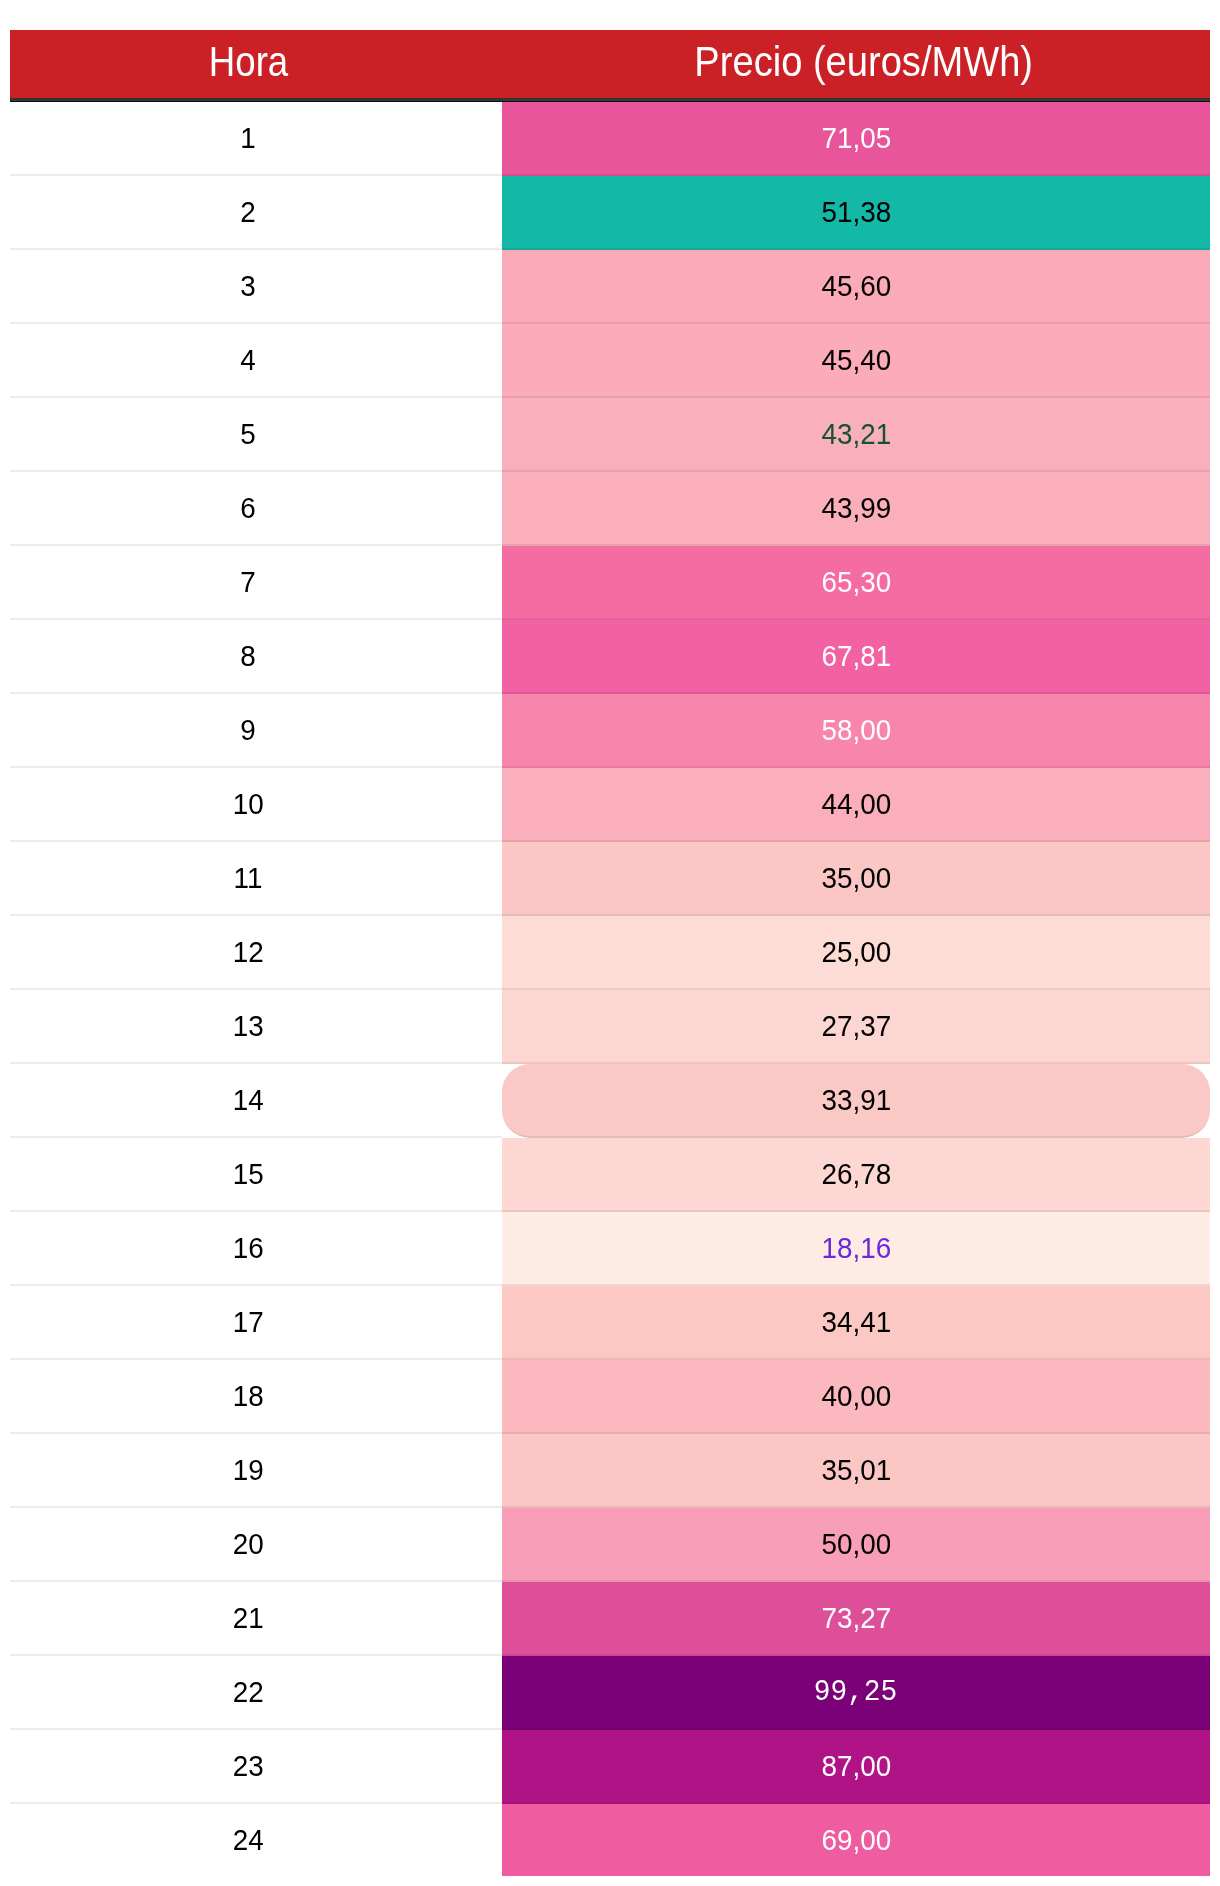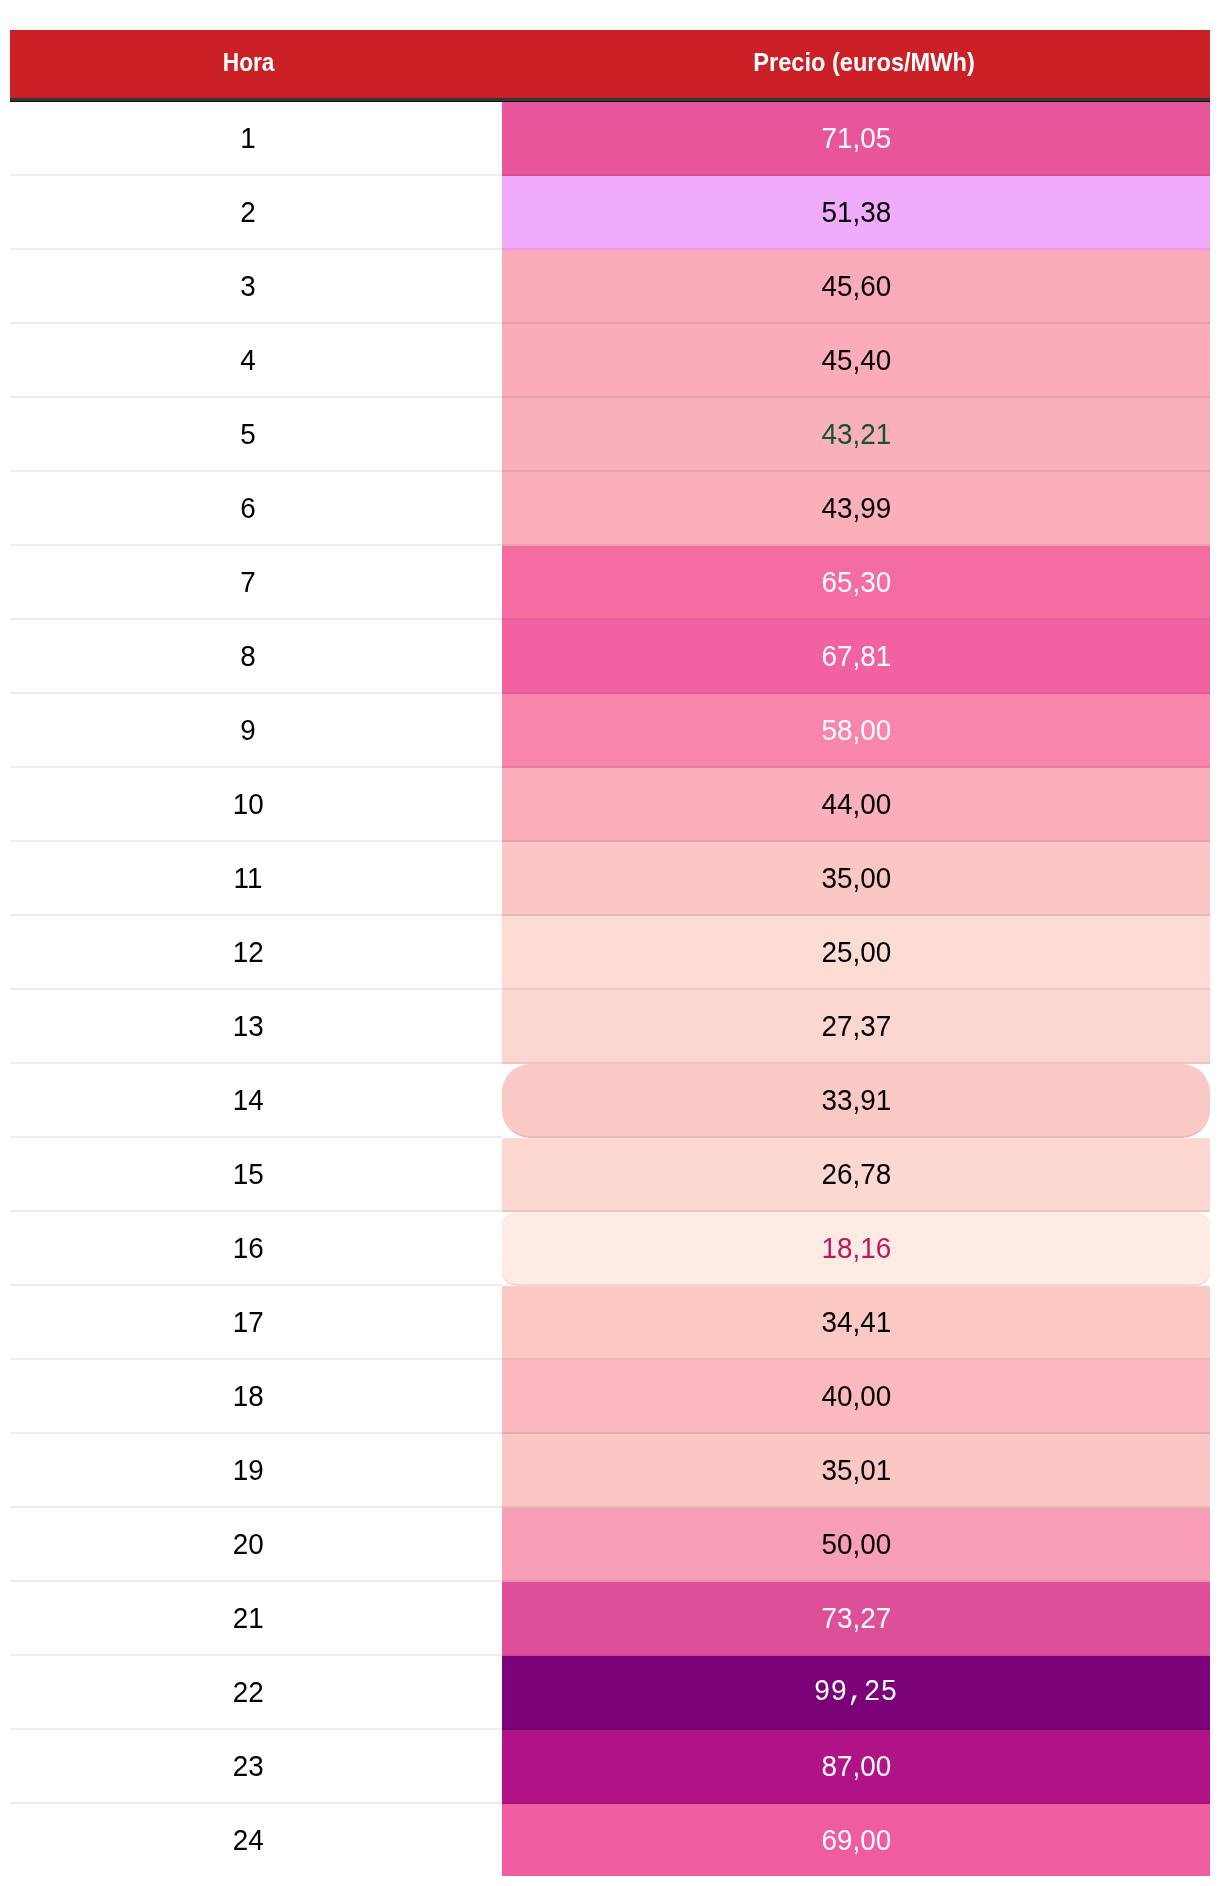--- a/index.html
+++ b/index.html
@@ -31,22 +31,22 @@
     border-collapse: separate;
     table-layout: fixed;
     border-spacing: 0;
   }
   table.price-table col.col-hour  { width: 492px; }
   table.price-table col.col-price { width: 708px; }
 
   thead tr.head-row th {
     background: #CB2026;
     color: #FFFFFF;
-    font-size: 26px;
-    font-weight: bold;
+    font-size: 42px;
+    font-weight: normal;
     line-height: 1;
     height: 68px;
     padding: 0;
     text-align: center;
     border-bottom: 4px solid transparent;
     background-clip: padding-box;
     vertical-align: middle;
     white-space: nowrap;
     position: relative;
   }
@@ -123,21 +123,21 @@
         <th class="th-price"><span>Precio (euros/MWh)</span></th>
       </tr>
     </thead>
     <tbody id="tbody">
         <tr class="data-row">
           <td class="cell-hour"><span>1</span></td>
           <td class="cell-price" style="background: rgb(232, 85, 155); color: rgb(255, 255, 255);"><span>71,05</span></td>
         </tr>
         <tr class="data-row">
           <td class="cell-hour"><span>2</span></td>
-          <td class="cell-price" style="background: #f0abfc; color: rgb(0, 0, 0);"><span>51,38</span></td>
+          <td class="cell-price" style="background: #14b8a6; color: rgb(0, 0, 0);"><span>51,38</span></td>
         </tr>
         <tr class="data-row">
           <td class="cell-hour"><span>3</span></td>
           <td class="cell-price" style="background: rgb(250, 170, 184); color: rgb(0, 0, 0);"><span>45,60</span></td>
         </tr>
         <tr class="data-row">
           <td class="cell-hour"><span>4</span></td>
           <td class="cell-price" style="background: rgb(251, 171, 185); color: rgb(0, 0, 0);"><span>45,40</span></td>
         </tr>
         <tr class="data-row">
@@ -179,21 +179,21 @@
         <tr class="data-row">
           <td class="cell-hour"><span>14</span></td>
           <td class="cell-price" style="background: rgb(251, 201, 197); color: rgb(0, 0, 0); border-radius: 28px;"><span>33,91</span></td>
         </tr>
         <tr class="data-row">
           <td class="cell-hour"><span>15</span></td>
           <td class="cell-price" style="background: rgb(253, 216, 210); color: rgb(0, 0, 0);"><span>26,78</span></td>
         </tr>
         <tr class="data-row">
           <td class="cell-hour"><span>16</span></td>
-          <td class="cell-price" style="background: rgb(253, 235, 228); color: #be185d; border-radius: 14px;"><span>18,16</span></td>
+          <td class="cell-price" style="background: rgb(253, 235, 228); color: #6d28d9;"><span>18,16</span></td>
         </tr>
         <tr class="data-row">
           <td class="cell-hour"><span>17</span></td>
           <td class="cell-price" style="background: rgb(251, 200, 196); color: rgb(0, 0, 0);"><span>34,41</span></td>
         </tr>
         <tr class="data-row">
           <td class="cell-hour"><span>18</span></td>
           <td class="cell-price" style="background: rgb(251, 184, 190); color: rgb(0, 0, 0);"><span>40,00</span></td>
         </tr>
         <tr class="data-row">

